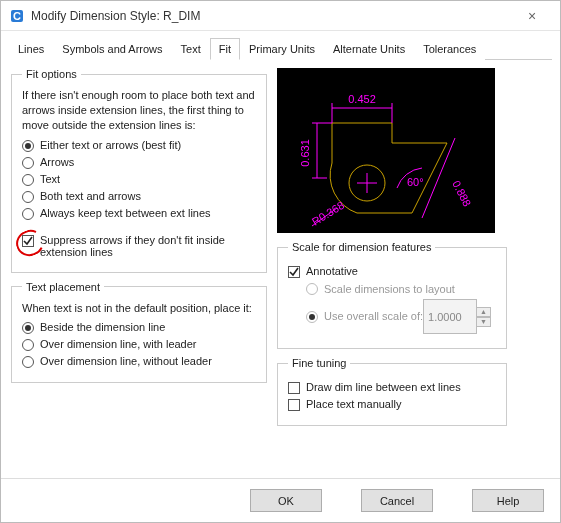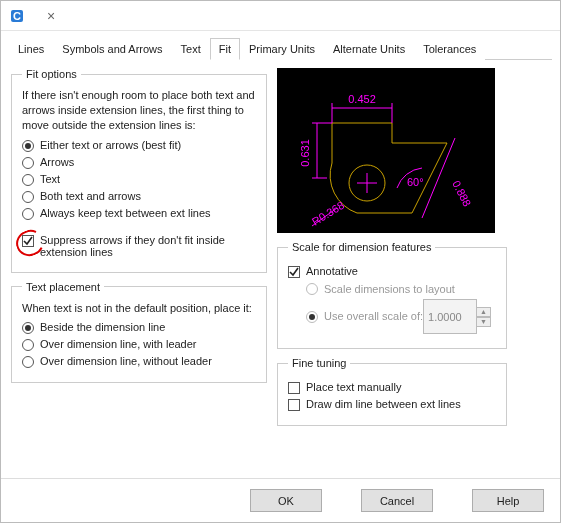--- a/index.html
+++ b/index.html
@@ -48,20 +48,21 @@
 <body>
 
 <div class="window">
   <div class="titlebar">
     <span class="icon">
       <svg width="16" height="16">
           <rect x="2" y="2" width="12" height="12" rx="2" fill="#2a7bd6"></rect>
           <text x="8" y="12" text-anchor="middle" font-size="10" fill="#fff" font-weight="bold">C</text>
         </svg>
     </span>
+    <span class="title">Modify Dimension Style: R_DIM</span>
     <span class="close">×</span>
   </div>
 
   <div class="tabs">
     <div class="tab">Lines</div>
     <div class="tab">Symbols and Arrows</div>
     <div class="tab">Text</div>
     <div class="tab active">Fit</div>
     <div class="tab">Primary Units</div>
     <div class="tab">Alternate Units</div>
@@ -185,25 +186,25 @@
                 <div>▼</div>
               </div>
           </div>
         </div>
       </fieldset>
 
       <fieldset>
         <legend>Fine tuning</legend>
         <div class="check">
           <span class="cbox"></span>
-          <span>Place text manually</span>
+          <span>Draw dim line between ext lines</span>
         </div>
         <div class="check">
           <span class="cbox"></span>
-          <span>Draw dim line between ext lines</span>
+          <span>Place text manually</span>
         </div>
       </fieldset>
     </div>
   </div>
 
   <div class="footer">
     <div class="btn">OK</div>
     <div class="btn">Cancel</div>
     <div class="btn">Help</div>
   </div>

